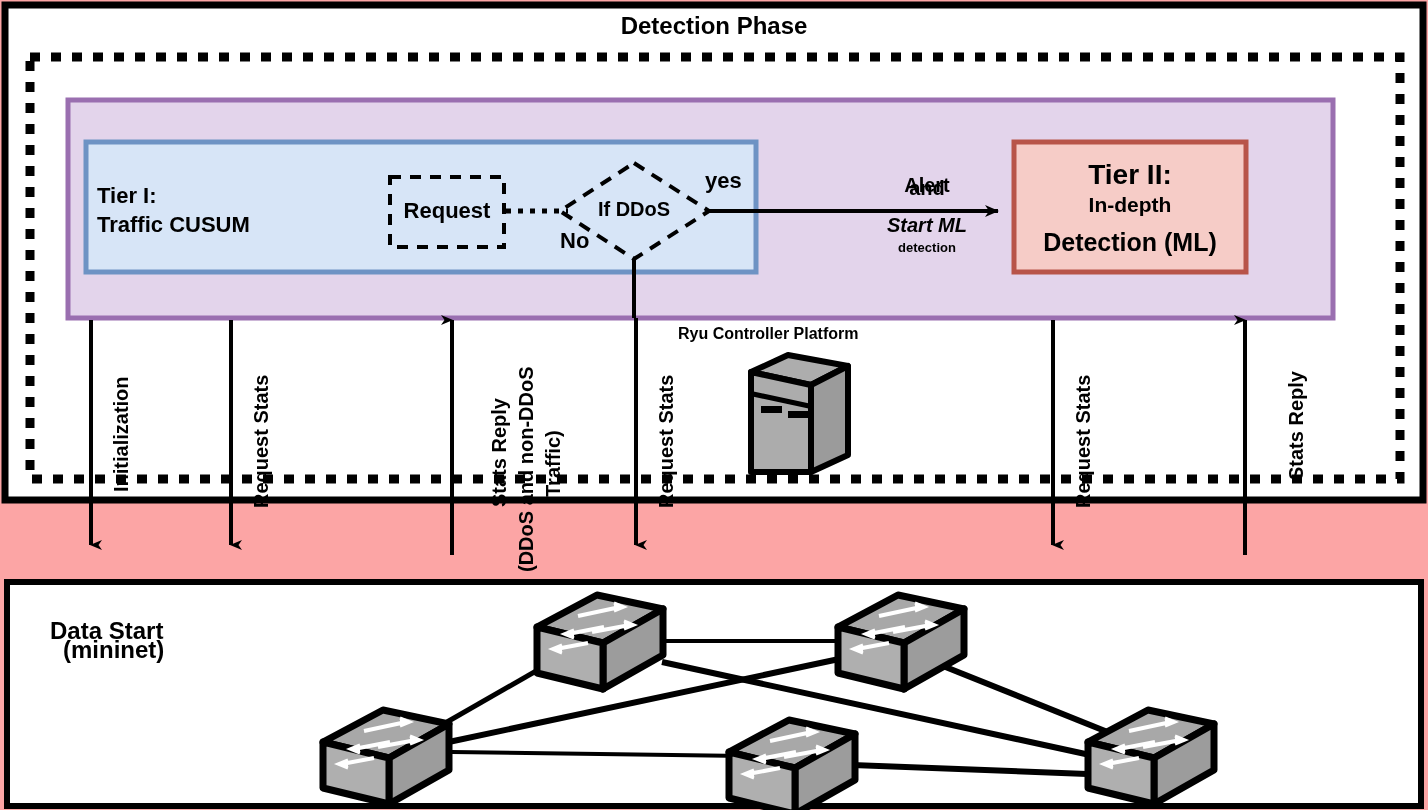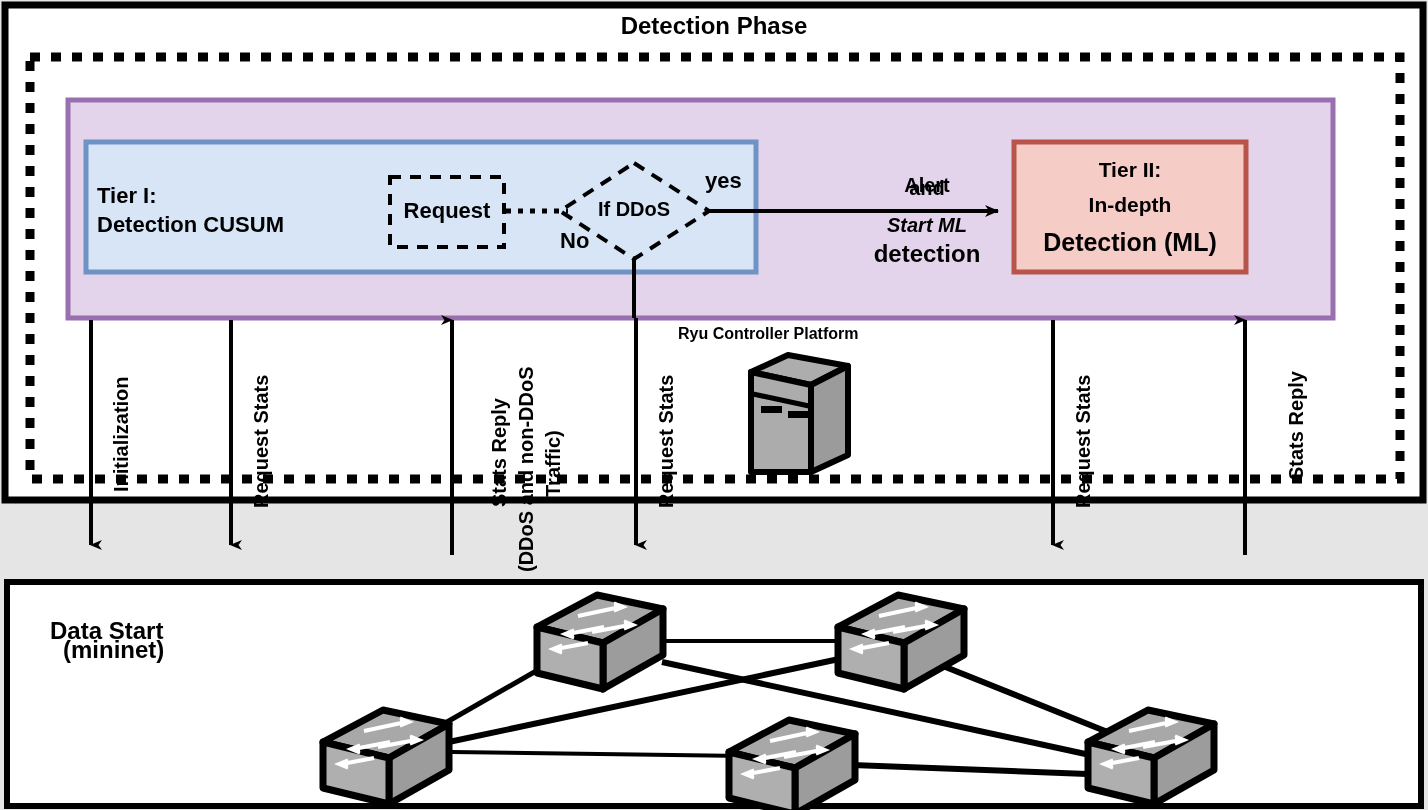--- a/index.html
+++ b/index.html
@@ -8,21 +8,21 @@
     padding: 0;
     background: #ffffff;
   }
   body {
     font-family: "Liberation Sans", sans-serif;
   }
   #stage {
     position: relative;
     width: 1428px;
     height: 810px;
-    background: #e5e5e5;
+    background: #fca5a5;
     overflow: hidden;
   }
   #stage svg.layer {
     position: absolute;
     left: 0;
     top: 0;
     width: 1428px;
     height: 810px;
     overflow: visible;
   }
@@ -195,34 +195,34 @@
           <path d="M1175,736 L1185,740 L1175,744" fill="#fff" stroke-width="3"></path>
         <path d="M1139,758 L1107,764"></path>
           <path d="M1113,760 L1103,764 L1113,768" fill="#fff" stroke-width="3"></path>
       </g>
     </g>
   </svg>
 
   <div class="txt" style="left:0; top:12px; width:1428px; font-size:24px; text-align:center;">Detection Phase</div>
 
   <div class="txt" style="left:97px; top:183px; font-size:22px;">Tier I:</div>
-  <div class="txt" style="left:97px; top:212px; font-size:22px;">Detection CUSUM</div>
+  <div class="txt" style="left:97px; top:212px; font-size:22px;">Traffic CUSUM</div>
 
   <div class="txt ctr" style="left:390px; top:198px; width:114px; font-size:22px;">Request</div>
 
   <div class="txt ctr" style="left:574px; top:198px; width:120px; font-size:20px;">If DDoS</div>
   <div class="txt" style="left:705px; top:168px; font-size:22px;">yes</div>
   <div class="txt" style="left:560px; top:228px; font-size:22px;">No</div>
 
   <div class="txt ctr" style="left:852px; top:152px; width:150px; font-size:20px;margin-top:22px;">Alert</div>
   <div class="txt ctr" style="left:852px; top:177px; width:150px; font-size:20px;">and</div>
   <div class="txt ctr" style="left:852px; top:214px; width:150px; font-size:20px;font-style:italic;">Start ML</div>
-  <div class="txt ctr" style="left:852px; top:240px; width:150px; font-size:24px;">detection</div>
-
-  <div class="txt ctr" style="left:1014px; top:158px; width:232px; font-size:21px;">Tier II:</div>
+  <div class="txt ctr" style="left:852px; top:240px; width:150px; font-size:13px;">detection</div>
+
+  <div class="txt ctr" style="left:1014px; top:158px; width:232px; font-size:28px;">Tier II:</div>
   <div class="txt ctr" style="left:1014px; top:193px; width:232px; font-size:21px;">In-depth</div>
   <div class="txt ctr" style="left:1014px; top:228px; width:232px; font-size:25px;">Detection (ML)</div>
 
   <div class="txt" style="left:678px; top:325px; font-size:16px;">Ryu Controller Platform</div>
 
   <div class="txt rot" style="left:110px; top:492px; font-size:20px;">Initialization</div>
 
   <div class="txt rot" style="left:250px; top:508px; font-size:20px;">Request Stats</div>
 
   <div class="txt rot" style="left:488px; top:507px; font-size:20px;">Stats Reply</div>

